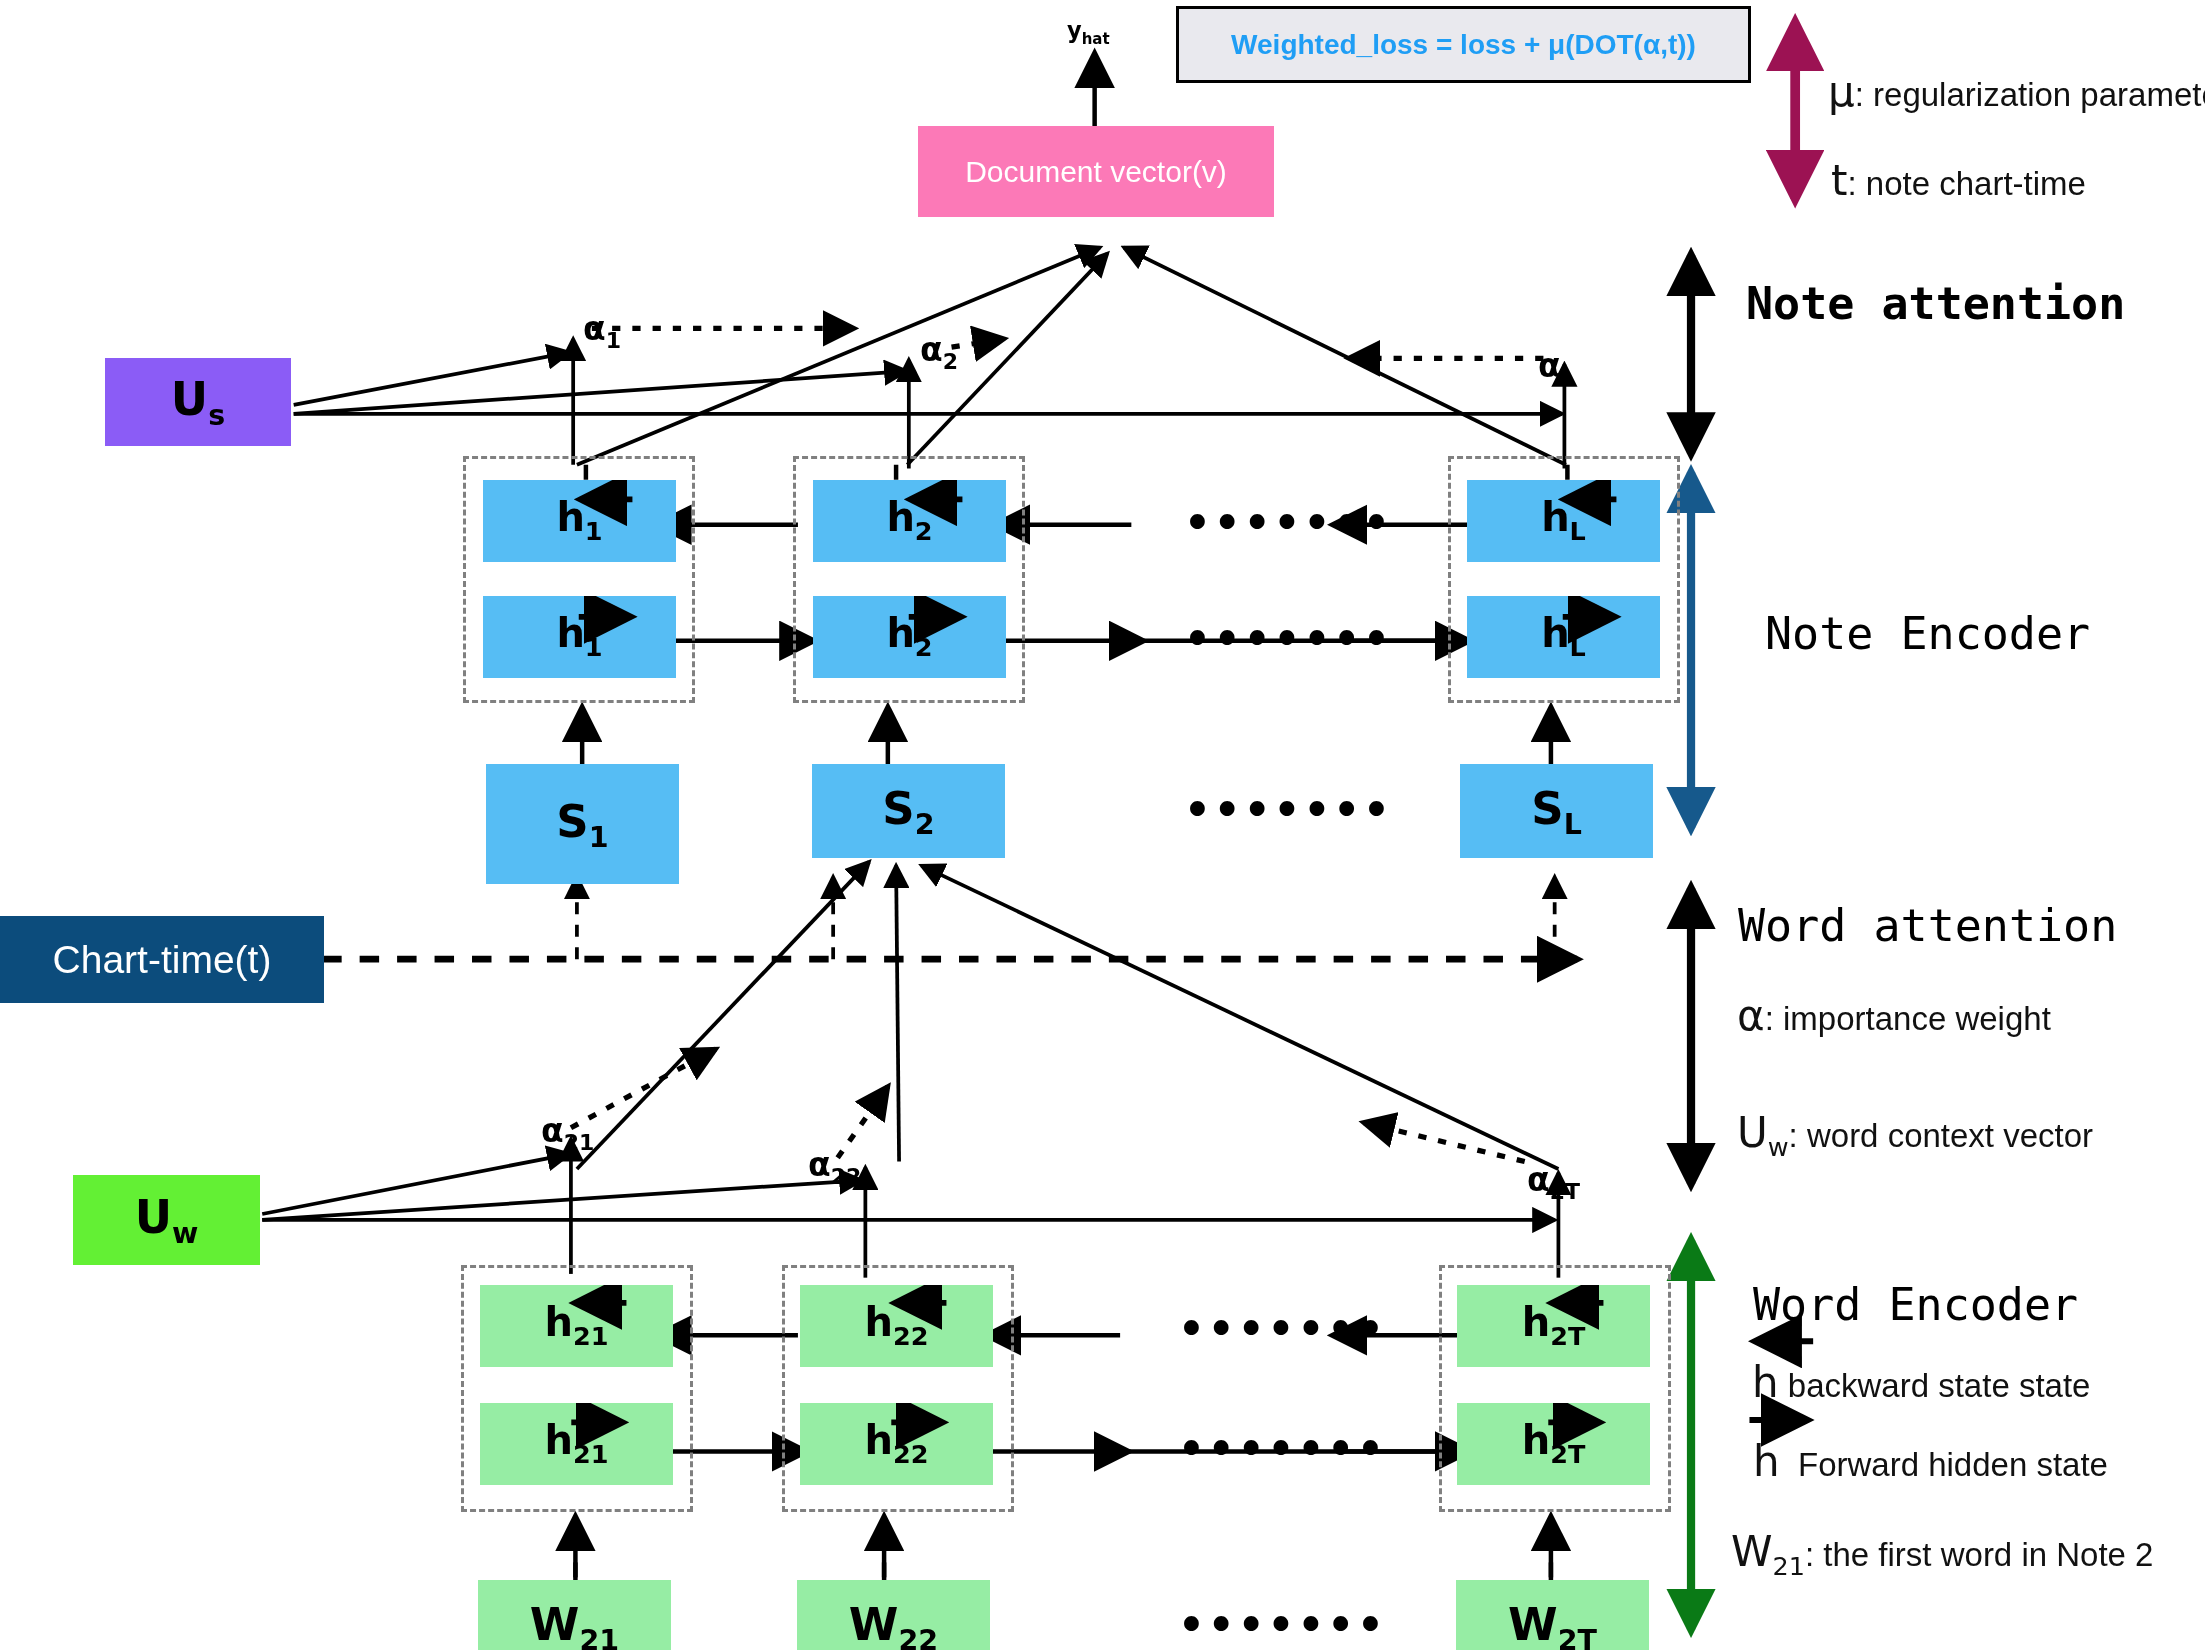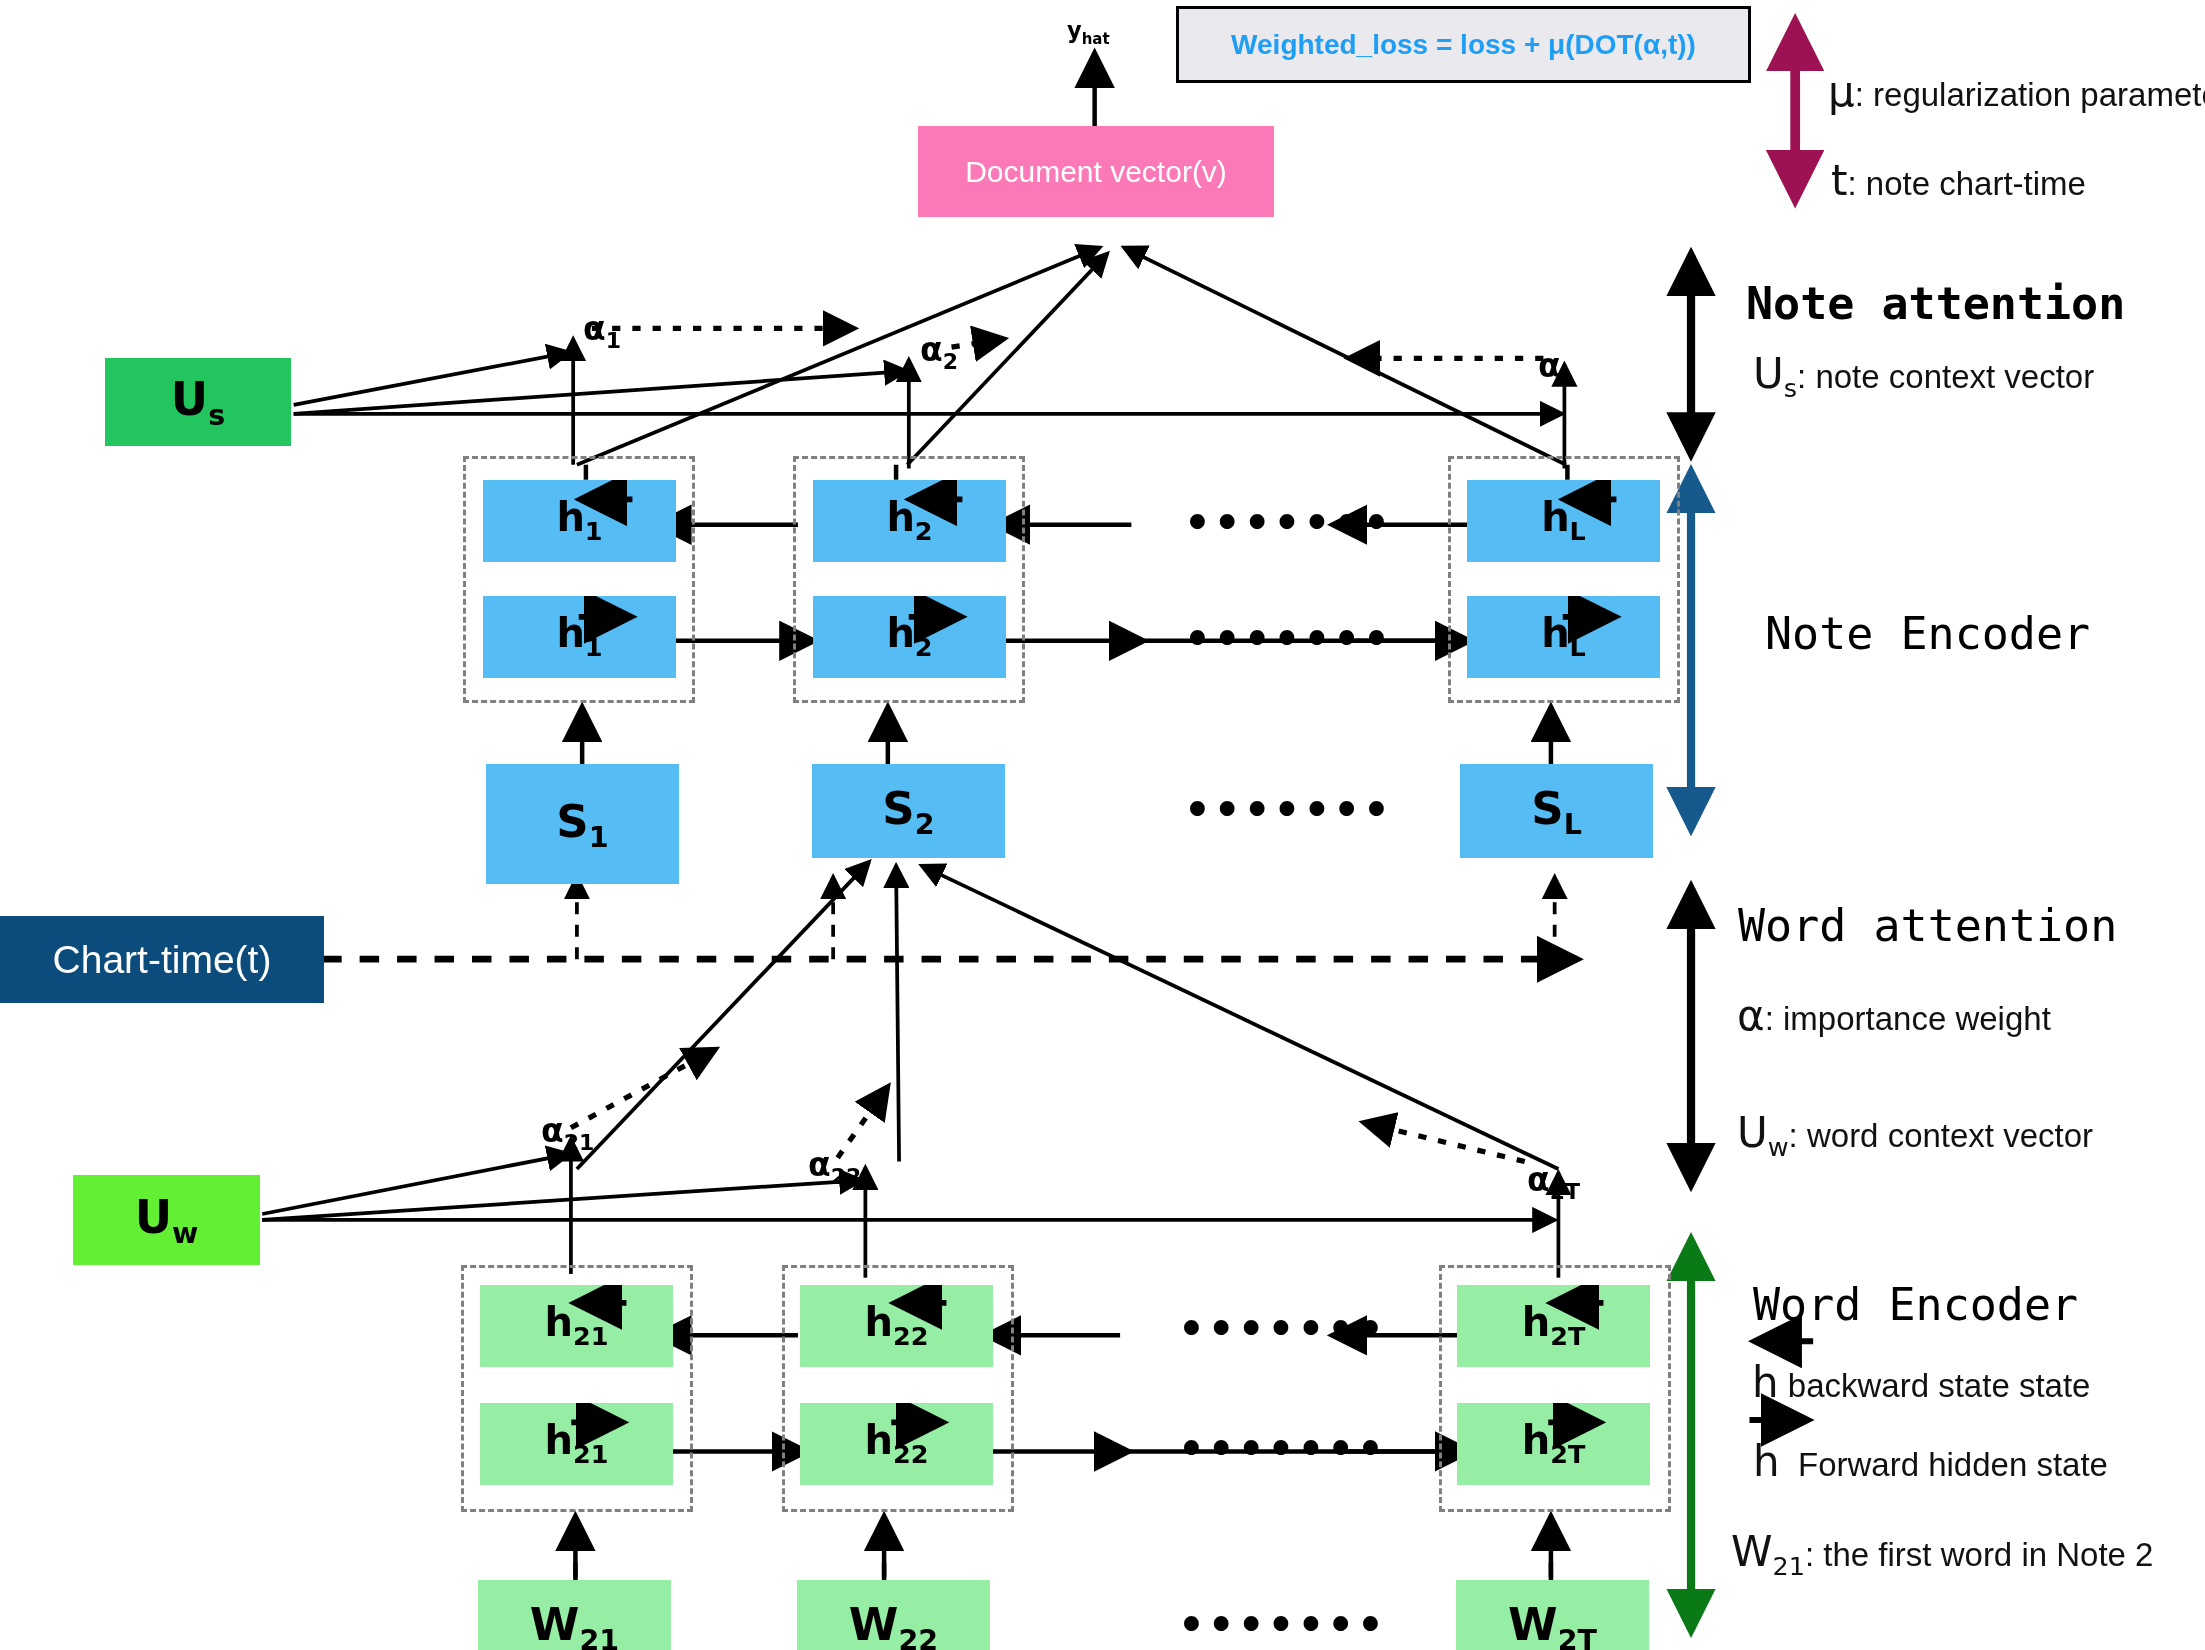--- a/index.html
+++ b/index.html
@@ -1,21 +1,21 @@
 <!DOCTYPE html>
 <html style="font-size:12px"><head>
 <meta charset="utf-8">
 <style>
   html,body{margin:0;padding:0;background:#fff;}
   body{font-family:"Liberation Sans",sans-serif;}
   #stage{position:relative;width:2205px;height:1651px;background:#fff;overflow:hidden;}
   #svg{position:absolute;left:0;top:0;width:2205px;height:1651px;}
   .box{position:absolute;display:flex;align-items:center;justify-content:center;box-sizing:border-box;}
   .blue{background:#56bdf4;}
-  .blue-strong{background:#22c55e;}
+  .blue-strong{background:#8b5cf6;}
   .green{background:#96eda4;}
   .green-strong{background:#63f034;margin-top:12px;}
   .pink{background:#fc79b7;}
   .navy{background:#0c4c7c;}
   .hlabel{font-family:"DejaVu Sans",sans-serif;font-weight:bold;font-size:40px;color:#000;line-height:1;}
   .hlabel sub{font-size:25.5px;font-weight:bold;}
   .slabel{font-family:"DejaVu Sans",sans-serif;font-weight:bold;font-size:45px;color:#000;}
   .slabel sub{font-size:28.5px;}
   .ctxlabel{font-family:"DejaVu Sans",sans-serif;font-weight:bold;font-size:46px;color:#000;}
   .ctxlabel sub{font-size:28.5px;}
@@ -327,23 +327,20 @@
   <div class="dots" style="left:1178px;top:1600px;">•••••••</div>
 
   <div class="legend-def" style="left:1828px;top:67px;">
     <span class="sym">μ</span><span>: regularization parameter</span>
   </div>
   <div class="legend-def" style="left:1831px;top:156px;">
     <span class="sym">t</span><span>: note chart-time</span>
   </div>
 
   <div class="legend-title bold" style="left:1746px;top:277px;">Note attention</div>
-  <div class="legend-def" style="left:1753px;top:349px;">
-    <span class="sym"><span>U</span><sub>s</sub></span><span>: note context vector</span>
-  </div>
 
   <div class="legend-title" style="left:1765px;top:607px;">Note Encoder</div>
 
   <div class="legend-title" style="left:1738px;top:899px;">Word attention</div>
   <div class="legend-def" style="left:1737px;top:991px;">
     <span class="sym">α</span><span>: importance weight</span>
   </div>
   <div class="legend-def" style="left:1737px;top:1108px;">
     <span class="sym"><span>U</span><sub>w</sub></span><span>: word context vector</span>
   </div>

